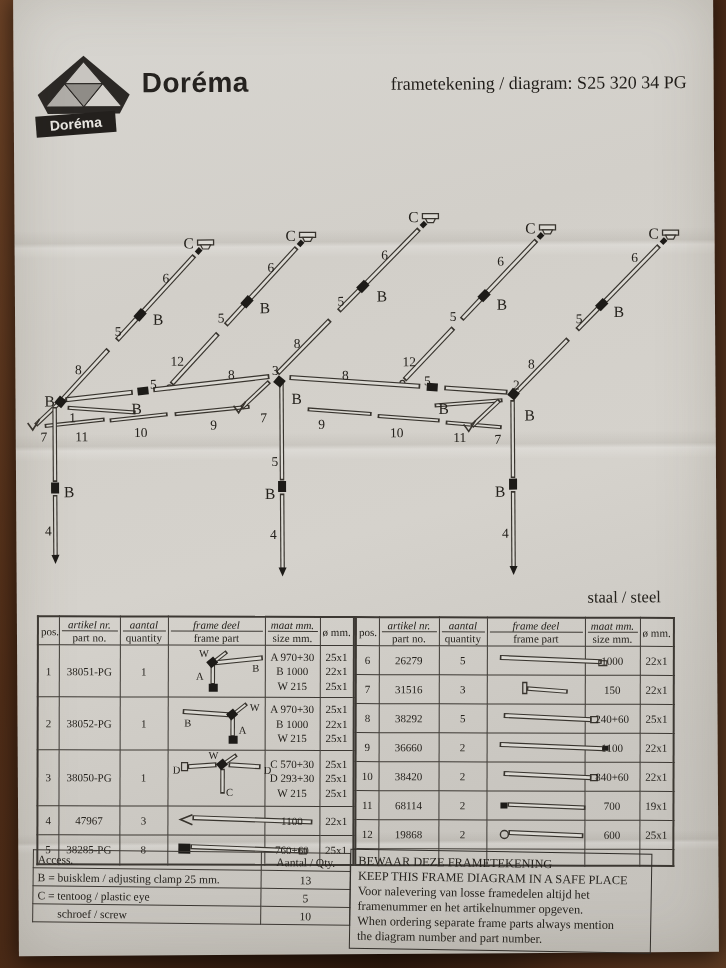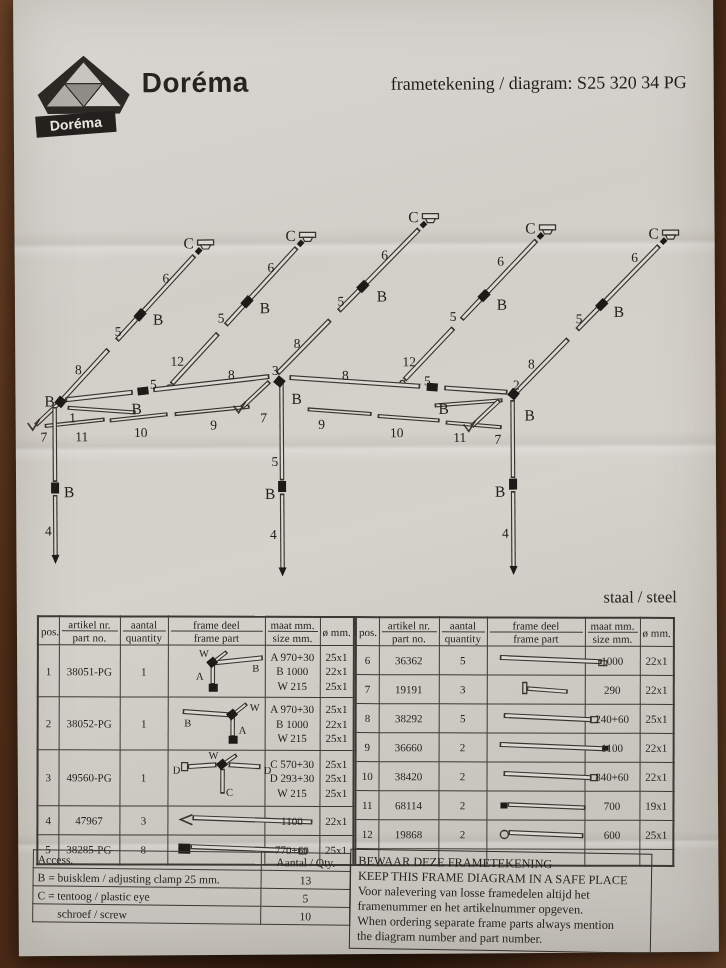--- a/index.html
+++ b/index.html
@@ -19,27 +19,27 @@
     background:linear-gradient(to bottom,rgba(255,255,255,0) 0%,rgba(110,104,94,.10) 45%,rgba(255,255,255,.20) 62%,rgba(255,255,255,0) 100%);}
   
   .logo{position:absolute;left:17px;top:58px;}
   .brand{position:absolute;left:128px;top:72px;font-family:"Liberation Sans",sans-serif;
     font-weight:bold;font-size:28px;color:#262320;letter-spacing:.5px;}
   .title{position:absolute;right:27px;top:80px;font-size:18px;color:#211e1a;}
   
   .diagram{position:absolute;left:4px;top:211px;width:680px;height:395px;overflow:visible;}
   .dlabel{font-family:"Liberation Serif",serif;font-size:13.5px;fill:#25221d;}
   .dlabel.big{font-size:15.5px;}
-  .steel{position:absolute;right:40px;top:595px;font-size:16.5px;color:#25221d;}
+  .steel{position:absolute;right:56px;top:595px;font-size:16.5px;color:#25221d;}
   
   .tables{position:absolute;left:19px;top:622px;display:flex;transform:rotate(0.5deg);}
   table.parts{border-collapse:collapse;table-layout:fixed;border:2px solid #3c3833;}
   table.parts th,table.parts td{border:1.2px solid #3c3833;padding:1px 2px;
     font-family:"Liberation Serif",serif;font-size:11px;color:#25221d;text-align:center;vertical-align:middle;font-weight:normal;}
-  table.parts th .h2{border-bottom:1.1px solid #3c3833;}
+  table.parts th .h2{border-bottom:1.1px solid #3c3833;font-style:italic;}
   td.c-size{text-align:left;padding-left:5px;margin-left:44px;}
   td.c-size div,td.c-dia div{line-height:14.5px;}
   .rrow td{height:26px;}
   .lrow-s td{height:26px;}
   .empty-row td{height:13px;}
   .picon .ilabel{font-family:"Liberation Serif",serif;font-size:10.5px;fill:#25221d;text-anchor:middle;}
   
   .access{position:absolute;left:14px;top:856px;transform:rotate(1.0deg);}
   table.acc{border-collapse:collapse;border:1.8px solid #3c3833;width:318px;}
   table.acc td{border:1.2px solid #3c3833;font-family:"Liberation Serif",serif;font-size:11.5px;
@@ -322,21 +322,21 @@
               <div>W 215</div>
             </td>
             <td class="c-dia">
               <div>25x1</div>
               <div>22x1</div>
               <div>25x1</div>
             </td>
           </tr>
           <tr class="lrow">
             <td class="c-pos">3</td>
-            <td class="c-art">49560-PG</td>
+            <td class="c-art">38050-PG</td>
             <td class="c-qty">1</td>
             <td class="c-icon"><svg class="picon" width="104" height="50" viewBox="0 0 104 50">
                 <rect x="11" y="11" width="6" height="8" fill="none" stroke="#38342e" stroke-width="1.2"></rect>
                 <line x1="17" y1="15" x2="46" y2="13" stroke="#38342e" stroke-width="5"></line>
                 <line x1="18.596208525476772" y1="14.889916653415394" x2="44.403791474523224" y2="13.110083346584606" stroke="#dbd9d3" stroke-width="2.8"></line>
                 <line x1="58" y1="13" x2="90" y2="15" stroke="#38342e" stroke-width="5"></line>
                 <line x1="59.59688412557262" y1="13.099805257848288" x2="88.40311587442739" y2="14.900194742151712" stroke="#dbd9d3" stroke-width="2.8"></line>
                 <line x1="52" y1="17" x2="52" y2="42" stroke="#38342e" stroke-width="4.5"></line>
                 <line x1="52" y1="18.6" x2="52" y2="40.4" stroke="#dbd9d3" stroke-width="2.3"></line>
                 <line x1="52" y1="13" x2="66" y2="3" stroke="#38342e" stroke-width="4"></line>
@@ -378,21 +378,21 @@
             <td class="c-pos">5</td>
             <td class="c-art">38285-PG</td>
             <td class="c-qty">8</td>
             <td class="c-icon"><svg class="picon" width="150" height="16" viewBox="0 0 150 16">
                 <rect x="8" y="3" width="12" height="10" fill="#1d1b18"></rect>
                 <line x1="20" y1="6" x2="130" y2="10" stroke="#38342e" stroke-width="5"></line>
                 <line x1="21.59894319671429" y1="6.058143388971429" x2="128.4010568032857" y2="9.941856611028571" stroke="#dbd9d3" stroke-width="2.8"></line>
                 <rect x="129" y="8" width="7" height="5" fill="none" stroke="#38342e" stroke-width="1.2"></rect>
               </svg></td>
             <td class="c-size">
-              <div>770+60</div>
+              <div>760+60</div>
             </td>
             <td class="c-dia">
               <div>25x1</div>
             </td>
           </tr>
         </tbody>
     </table>
     <table class="parts" style="width:318px">
       <colgroup>
           <col style="width:23px">
@@ -420,45 +420,45 @@
           <th>
               <div class="h2">maat mm.</div>
               <div>size mm.</div>
             </th>
           <th>ø mm.</th>
         </tr>
       </thead>
       <tbody id="right-tbody">
           <tr class="rrow">
             <td class="c-pos">6</td>
-            <td class="c-art">36362</td>
+            <td class="c-art">26279</td>
             <td class="c-qty">5</td>
             <td class="c-icon"><svg class="picon" width="130" height="16" viewBox="0 0 130 16">
                 <line x1="10" y1="6" x2="112" y2="10" stroke="#38342e" stroke-width="5"></line>
                 <line x1="11.598771121170468" y1="6.062696906712567" x2="110.40122887882953" y2="9.937303093287433" stroke="#dbd9d3" stroke-width="2.8"></line>
                 <rect x="109" y="9" width="8" height="5" fill="none" stroke="#38342e" stroke-width="1.2"></rect>
               </svg></td>
             <td class="c-size">
               <div>1000</div>
             </td>
             <td class="c-dia">
               <div>22x1</div>
             </td>
           </tr>
           <tr class="rrow">
             <td class="c-pos">7</td>
-            <td class="c-art">19191</td>
+            <td class="c-art">31516</td>
             <td class="c-qty">3</td>
             <td class="c-icon"><svg class="picon" width="130" height="16" viewBox="0 0 130 16">
                 <rect x="33" y="2" width="4" height="11" fill="none" stroke="#38342e" stroke-width="1.3"></rect>
                 <line x1="37" y1="8" x2="78" y2="11" stroke="#38342e" stroke-width="4.5"></line>
                 <line x1="38.5957339577465" y1="8.116761021298524" x2="76.4042660422535" y2="10.883238978701476" stroke="#dbd9d3" stroke-width="2.3"></line>
               </svg></td>
             <td class="c-size">
-              <div>290</div>
+              <div>150</div>
             </td>
             <td class="c-dia">
               <div>22x1</div>
             </td>
           </tr>
           <tr class="rrow">
             <td class="c-pos">8</td>
             <td class="c-art">38292</td>
             <td class="c-qty">5</td>
             <td class="c-icon"><svg class="picon" width="130" height="16" viewBox="0 0 130 16">

